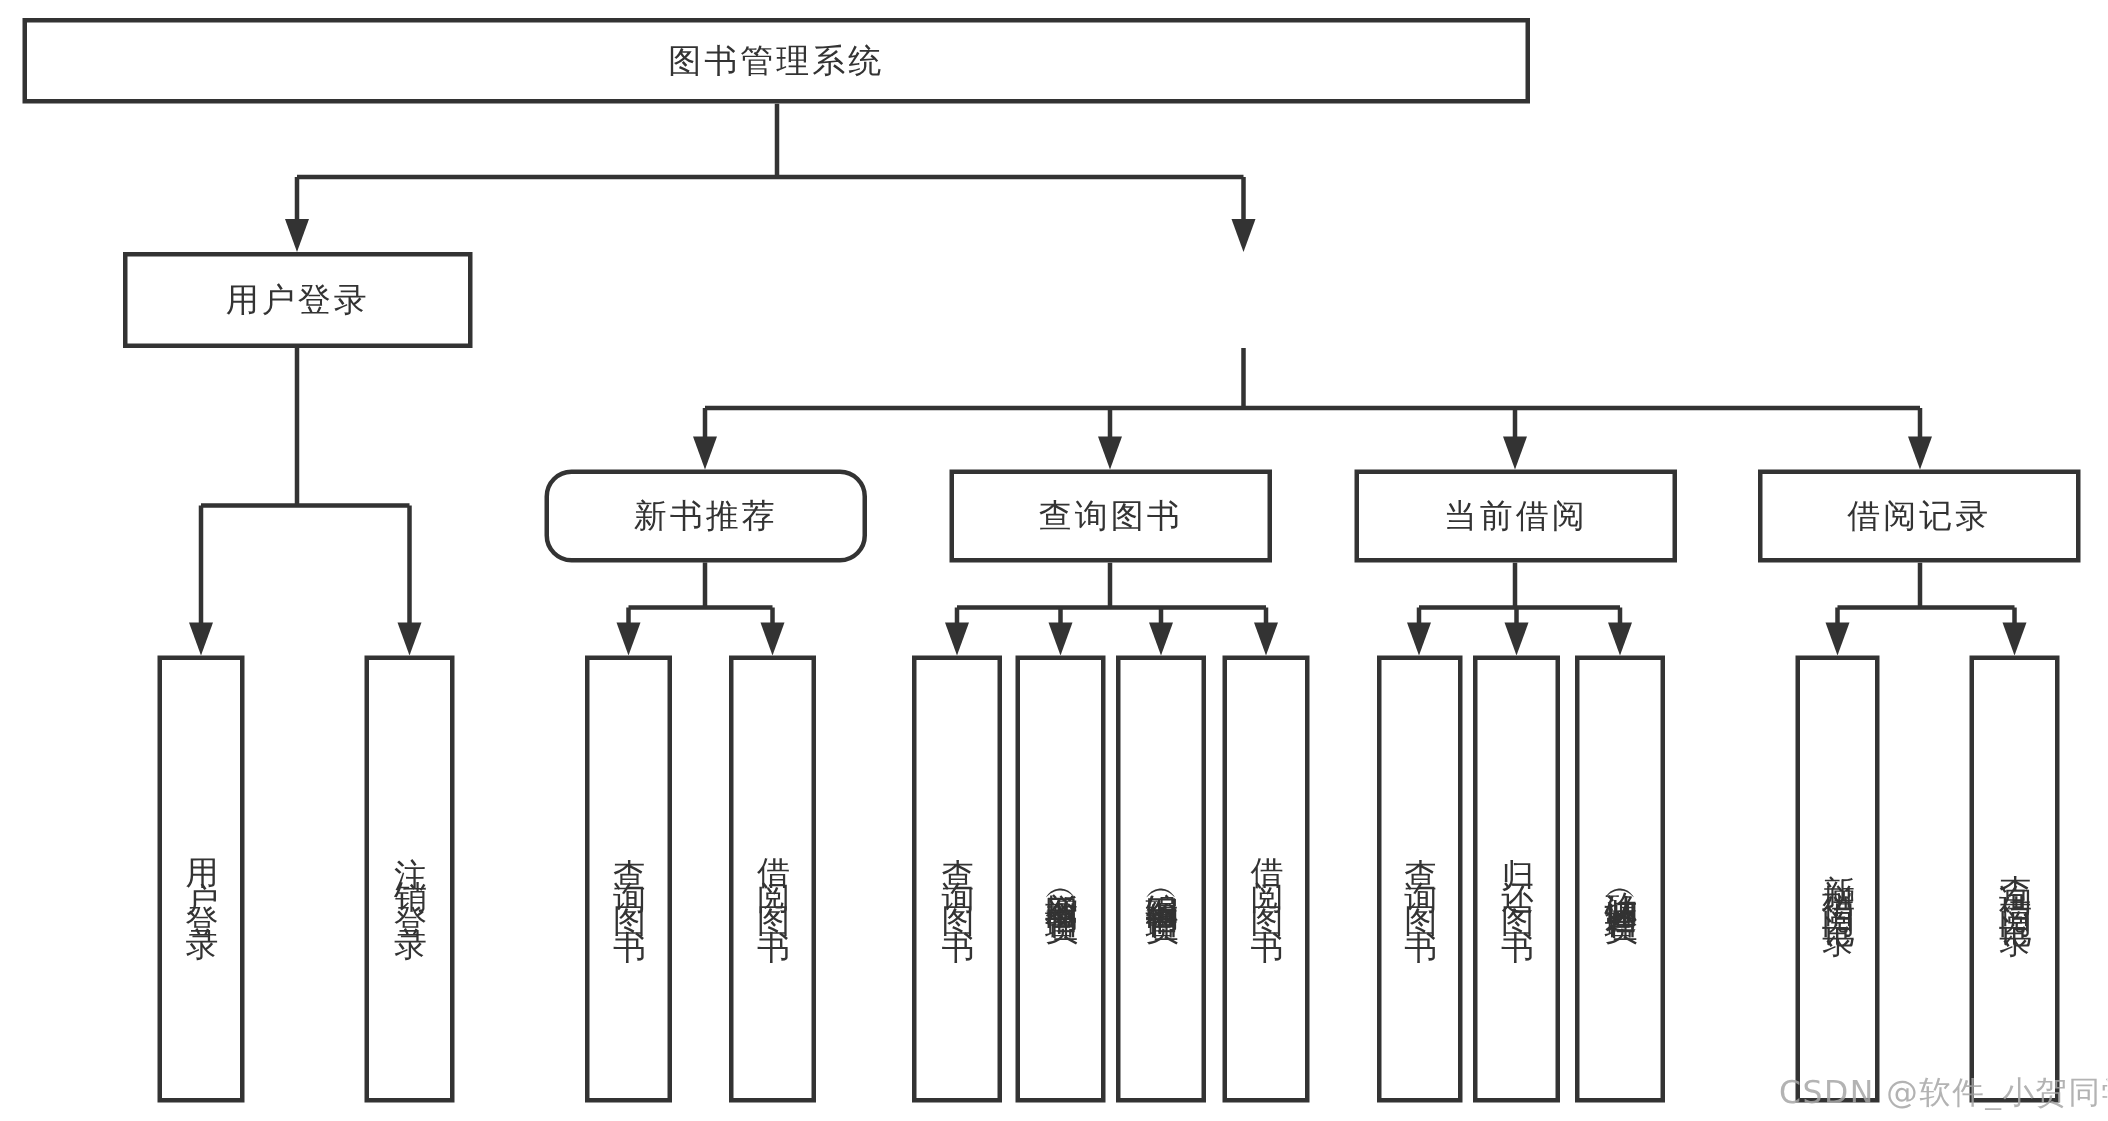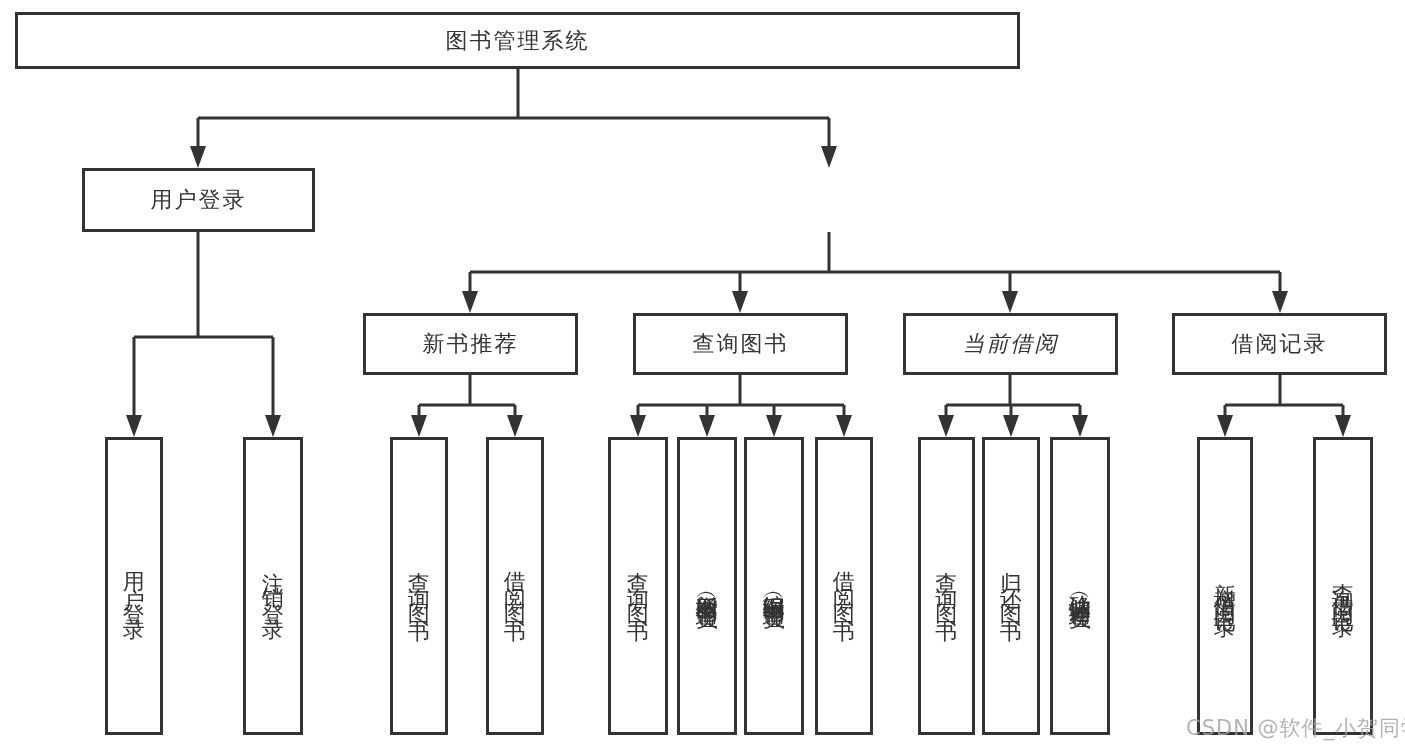--- a/index.html
+++ b/index.html
@@ -34,23 +34,23 @@
     font-size: 22px;
     letter-spacing: 2px;
     color: #333333;
     text-align: center;
   }
   .node.root    { left: 15px;  top: 12px;  width: 1005px; height: 57px; }
   .node.lvl2    { top: 168px; height: 64px; width: 233px; }
   .node.lvl2.a  { left: 82px; }
   .node.lvl2.b  { left: 712px; }
   .node.lvl3    { top: 313px; height: 62px; width: 215px; }
-  .node.lvl3.c1 { left: 363px; }
+  .node.lvl3.c1 { left: 363px; border-radius: 18px; }
   .node.lvl3.c2 { left: 633px; }
-  .node.lvl3.c3 { left: 903px; font-style: italic; }
+  .node.lvl3.c3 { left: 903px; }
   .node.lvl3.c4 { left: 1172px; }
   .leaf {
     position: absolute;
     box-sizing: border-box;
     border: 3px solid #333333;
     background: #ffffff;
     top: 437px;
     height: 298px;
     writing-mode: vertical-rl;
     text-orientation: mixed;

